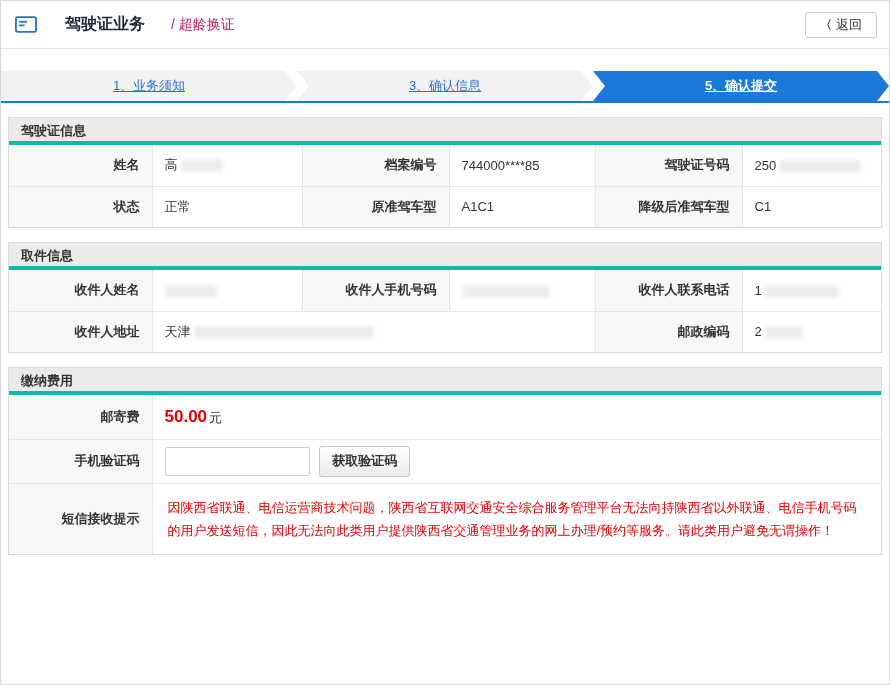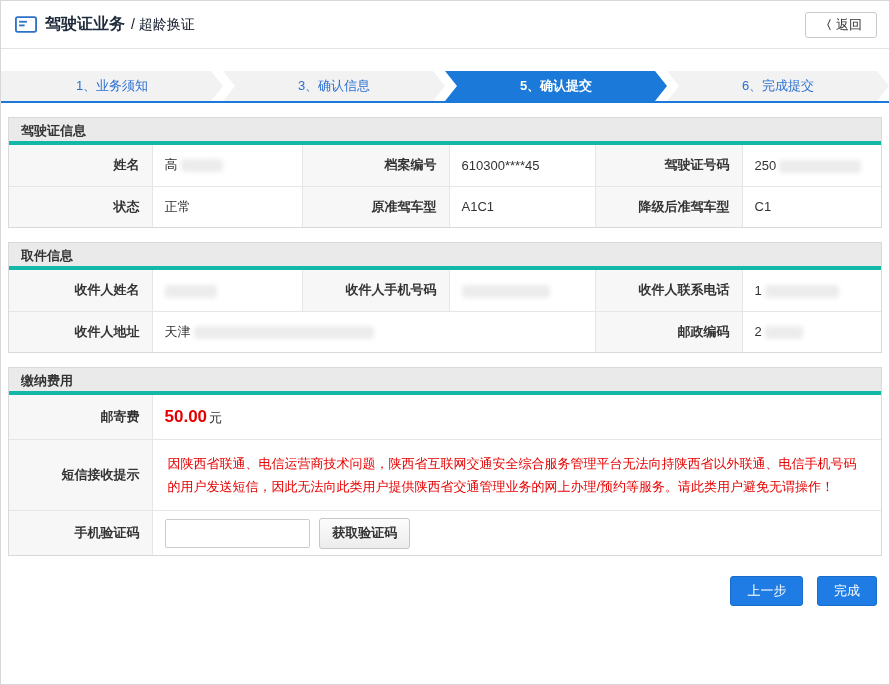--- a/index.html
+++ b/index.html
@@ -4,35 +4,35 @@
 <style>
   * { box-sizing: border-box; margin: 0; padding: 0; }
   html,body { width:890px; height:685px; }
   body {
     font-family: "Liberation Sans", "DejaVu Sans", sans-serif;
     background:#fff; color:#333; font-size:13px;
   }
   .page { width:890px; height:685px; border:1px solid #d7d7d7; background:#fff; overflow:hidden; }
 
   
-  .header { height:48px; display:flex; align-items:center; padding:0 14px; border-bottom:1px solid #e3e3e3; background:#fff; position:relative;}
+  .header { height:48px; display:flex; align-items:center; padding:0 14px; border-bottom:1px solid #e3e3e3; background:#fff; position:relative;gap:20px;}
   .hicon { display:inline-flex; margin-right:8px; }
   .htitle { font-size:16px; font-weight:bold; color:#1f2b3a; }
-  .hsub   { font-size:14px; color:#0f172a; margin-left:6px; }
+  .hsub   { font-size:14px; color:#be185d; margin-left:6px; }
   .back-btn { position:absolute; right:12px; top:11px; height:26px; padding:0 14px; background:#fff;
     border:1px solid #c9c9c9; border-radius:3px; font-size:13px; color:#333; cursor:pointer;
     display:flex; align-items:center; gap:4px; font-family:inherit;}
   .back-btn .chev { font-weight:bold; font-size:12px; }
 
   
   .steps-wrap { margin-top:22px; border-bottom:2px solid #1b7ad9; }
   .steps { display:flex; height:30px; background:#fff; }
   .step { flex:1; height:30px; line-height:30px; text-align:center; font-size:13px; color:#2a6fd0;
     background:#f2f2f2; cursor:pointer;
-    clip-path:polygon(0 0, calc(100% - 12px) 0, 100% 50%, calc(100% - 12px) 100%, 0 100%, 12px 50%); }
+    clip-path:polygon(0 0, calc(100% - 12px) 0, 100% 50%, calc(100% - 12px) 100%, 0 100%, 12px 50%);text-decoration:underline; }
   .step.first { clip-path:polygon(0 0, calc(100% - 12px) 0, 100% 50%, calc(100% - 12px) 100%, 0 100%); }
   .step.active { background:#1b7ad9; color:#fff; font-weight:bold; }
 
   
   .section { margin:14px 7px 0 7px; border:1px solid #d9d9d9; background:#fff; }
   .section:first-of-type { margin-top:25px; }
   .sec-title { height:27px; line-height:26px; padding-left:12px; background:#eaeaea;
     border-bottom:4px solid #14b8a6; font-weight:bold; color:#333; font-size:13px; }
 
   table { width:100%; border-collapse:collapse; table-layout:fixed; }
@@ -89,23 +89,20 @@
     <div class="steps">
       <div class="step first">
         <span>1、业务须知</span>
       </div>
       <div class="step">
         <span>3、确认信息</span>
       </div>
       <div class="step active">
         <span>5、确认提交</span>
       </div>
-      <div class="step">
-        <span>6、完成提交</span>
-      </div>
     </div>
   </div>
 
   <div class="section">
     <div class="sec-title">驾驶证信息</div>
     <table>
       <colgroup>
         <col style="width:143px">
           <col style="width:150px">
           <col style="width:147px">
@@ -113,21 +110,21 @@
           <col style="width:147px">
           <col>
       </colgroup>
       <tbody>
           <tr>
         <td class="lbl">姓名</td>
         <td class="val">
           <span>高</span><span class="smudge" style="width:42px"></span>
         </td>
         <td class="lbl">档案编号</td>
-        <td class="val">610300****45</td>
+        <td class="val">744000****85</td>
         <td class="lbl">驾驶证号码</td>
         <td class="val">
           <span>250</span><span class="smudge" style="width:82px"></span>
         </td>
       </tr>
       <tr>
         <td class="lbl">状态</td>
         <td class="val">正常</td>
         <td class="lbl">原准驾车型</td>
         <td class="val">A1C1</td>
@@ -186,34 +183,30 @@
           <col>
       </colgroup>
       <tbody>
       <tr>
         <td class="lbl">邮寄费</td>
         <td class="val">
           <span class="fee-num">50.00</span><span class="fee-unit">元</span>
         </td>
       </tr>
       <tr>
+        <td class="lbl">手机验证码</td>
+        <td class="val">
+          <input class="code-input" type="text" value="" style="">
+          <button class="btn-default">获取验证码</button>
+        </td>
+      </tr>
+      <tr>
         <td class="lbl">短信接收提示</td>
         <td class="val warn-cell">
           <div class="warn-text">因陕西省联通、电信运营商技术问题，陕西省互联网交通安全综合服务管理平台无法向持陕西省以外联通、电信手机号码的用户发送短信，因此无法向此类用户提供陕西省交通管理业务的网上办理/预约等服务。请此类用户避免无谓操作！</div>
         </td>
       </tr>
-      <tr>
-        <td class="lbl">手机验证码</td>
-        <td class="val">
-          <input class="code-input" type="text" value="" style="">
-          <button class="btn-default">获取验证码</button>
-        </td>
-      </tr>
     </tbody>
       </table>
   </div>
 
-  <div class="footer">
-    <button class="btn-primary">上一步</button>
-    <button class="btn-primary">完成</button>
-  </div>
 
 </div>
 
 </body></html>

